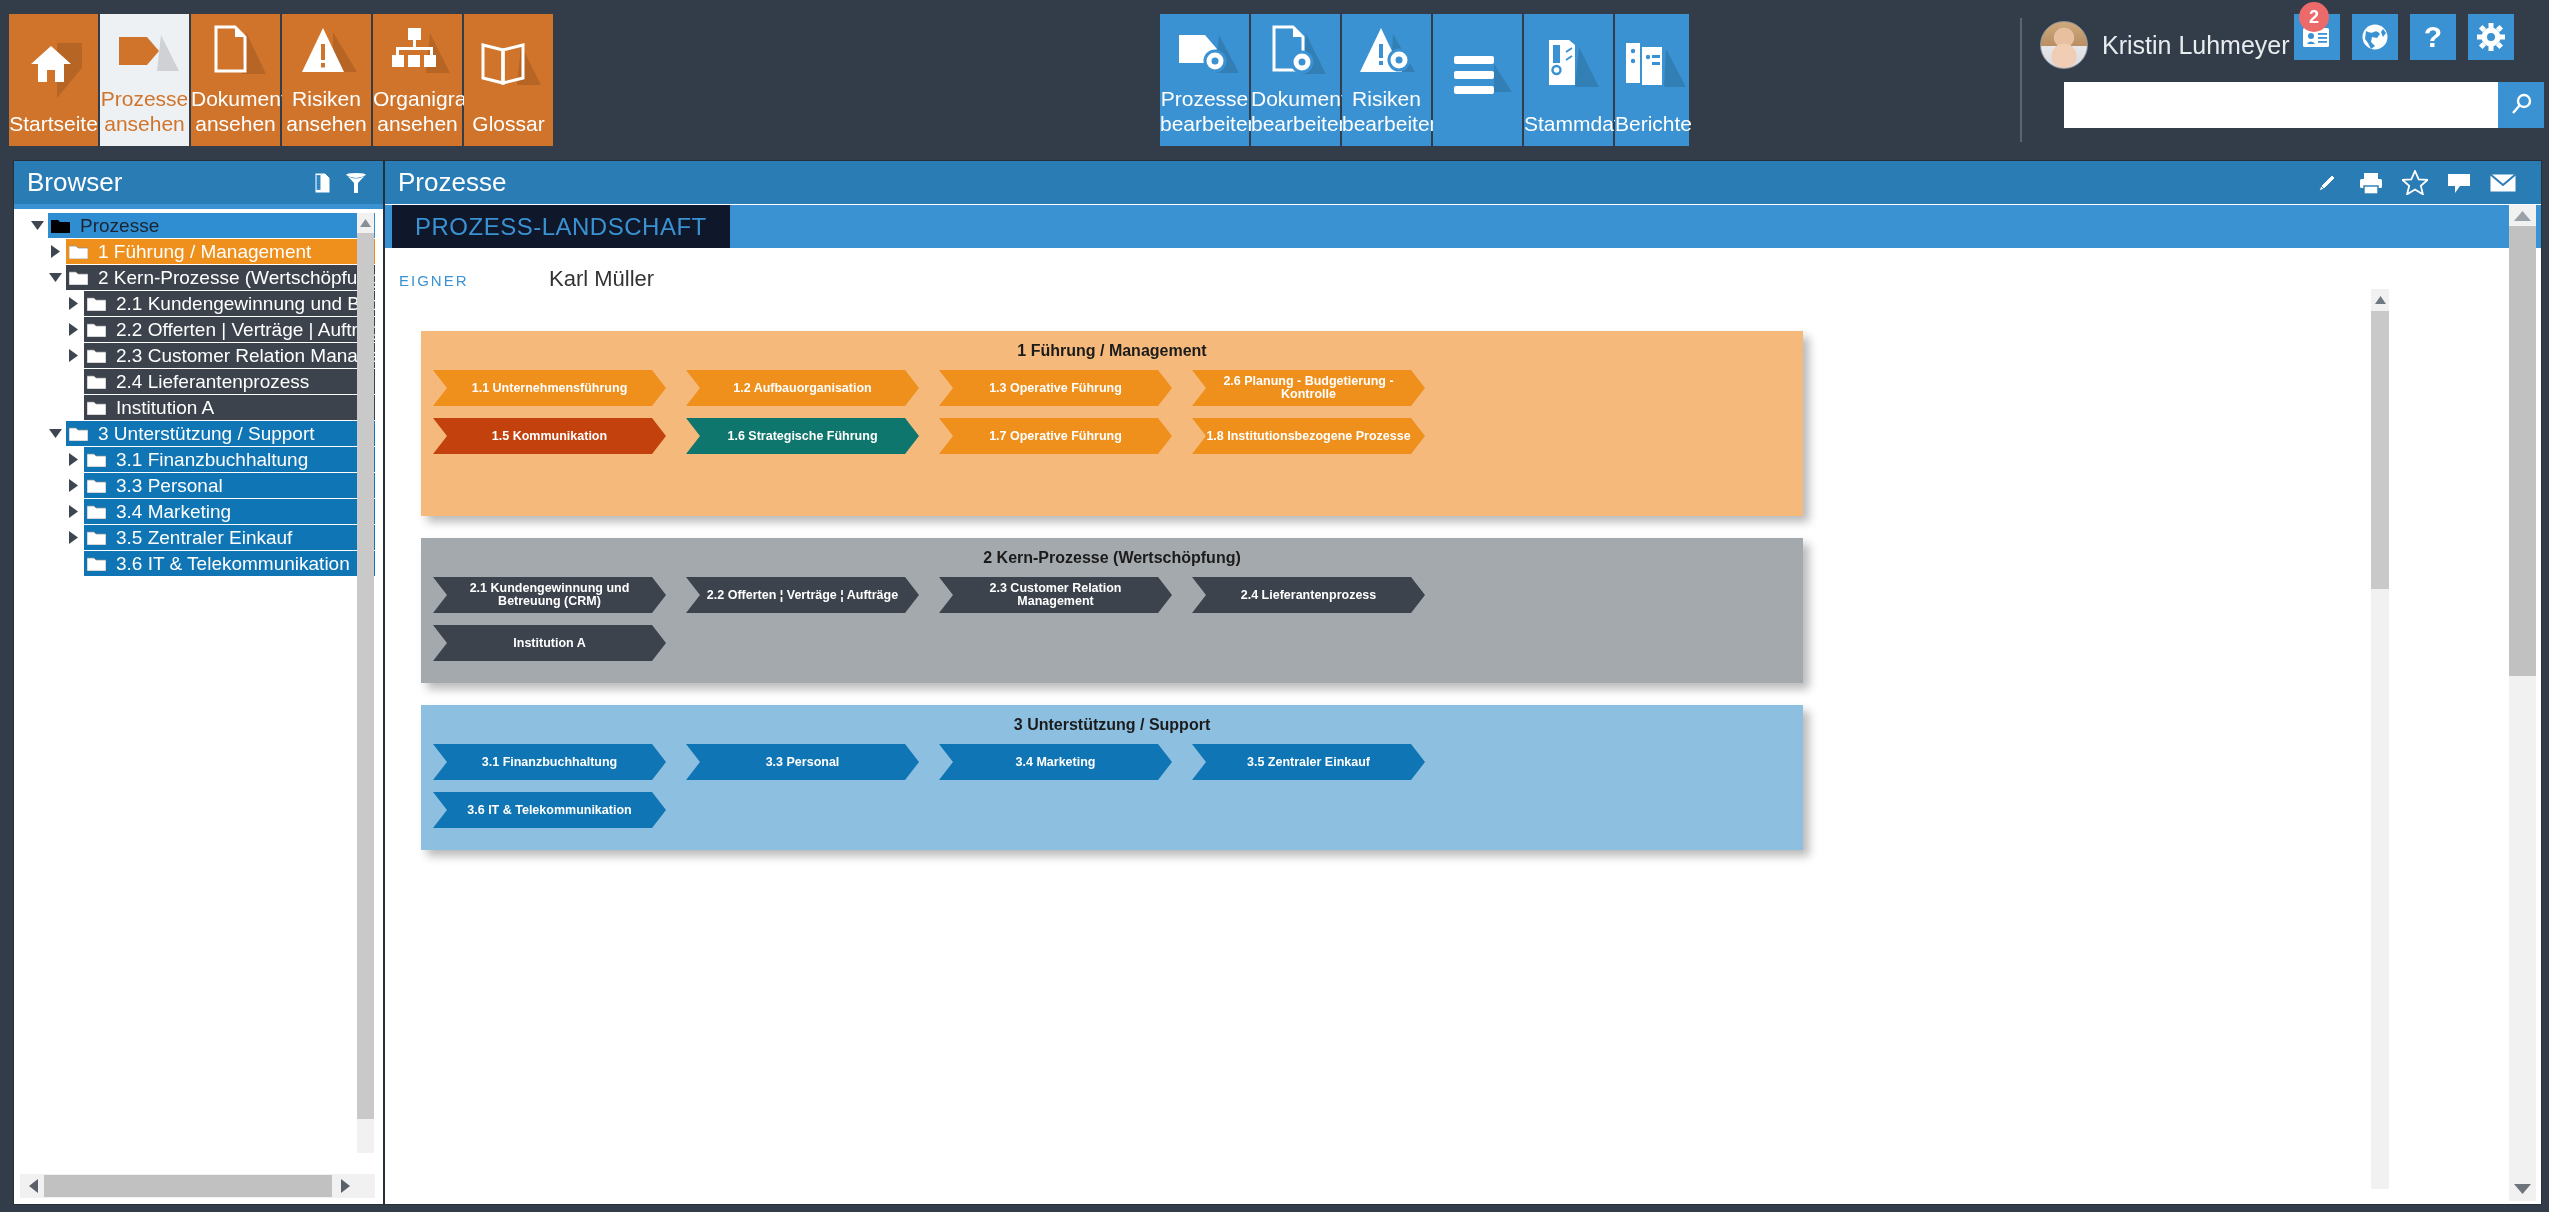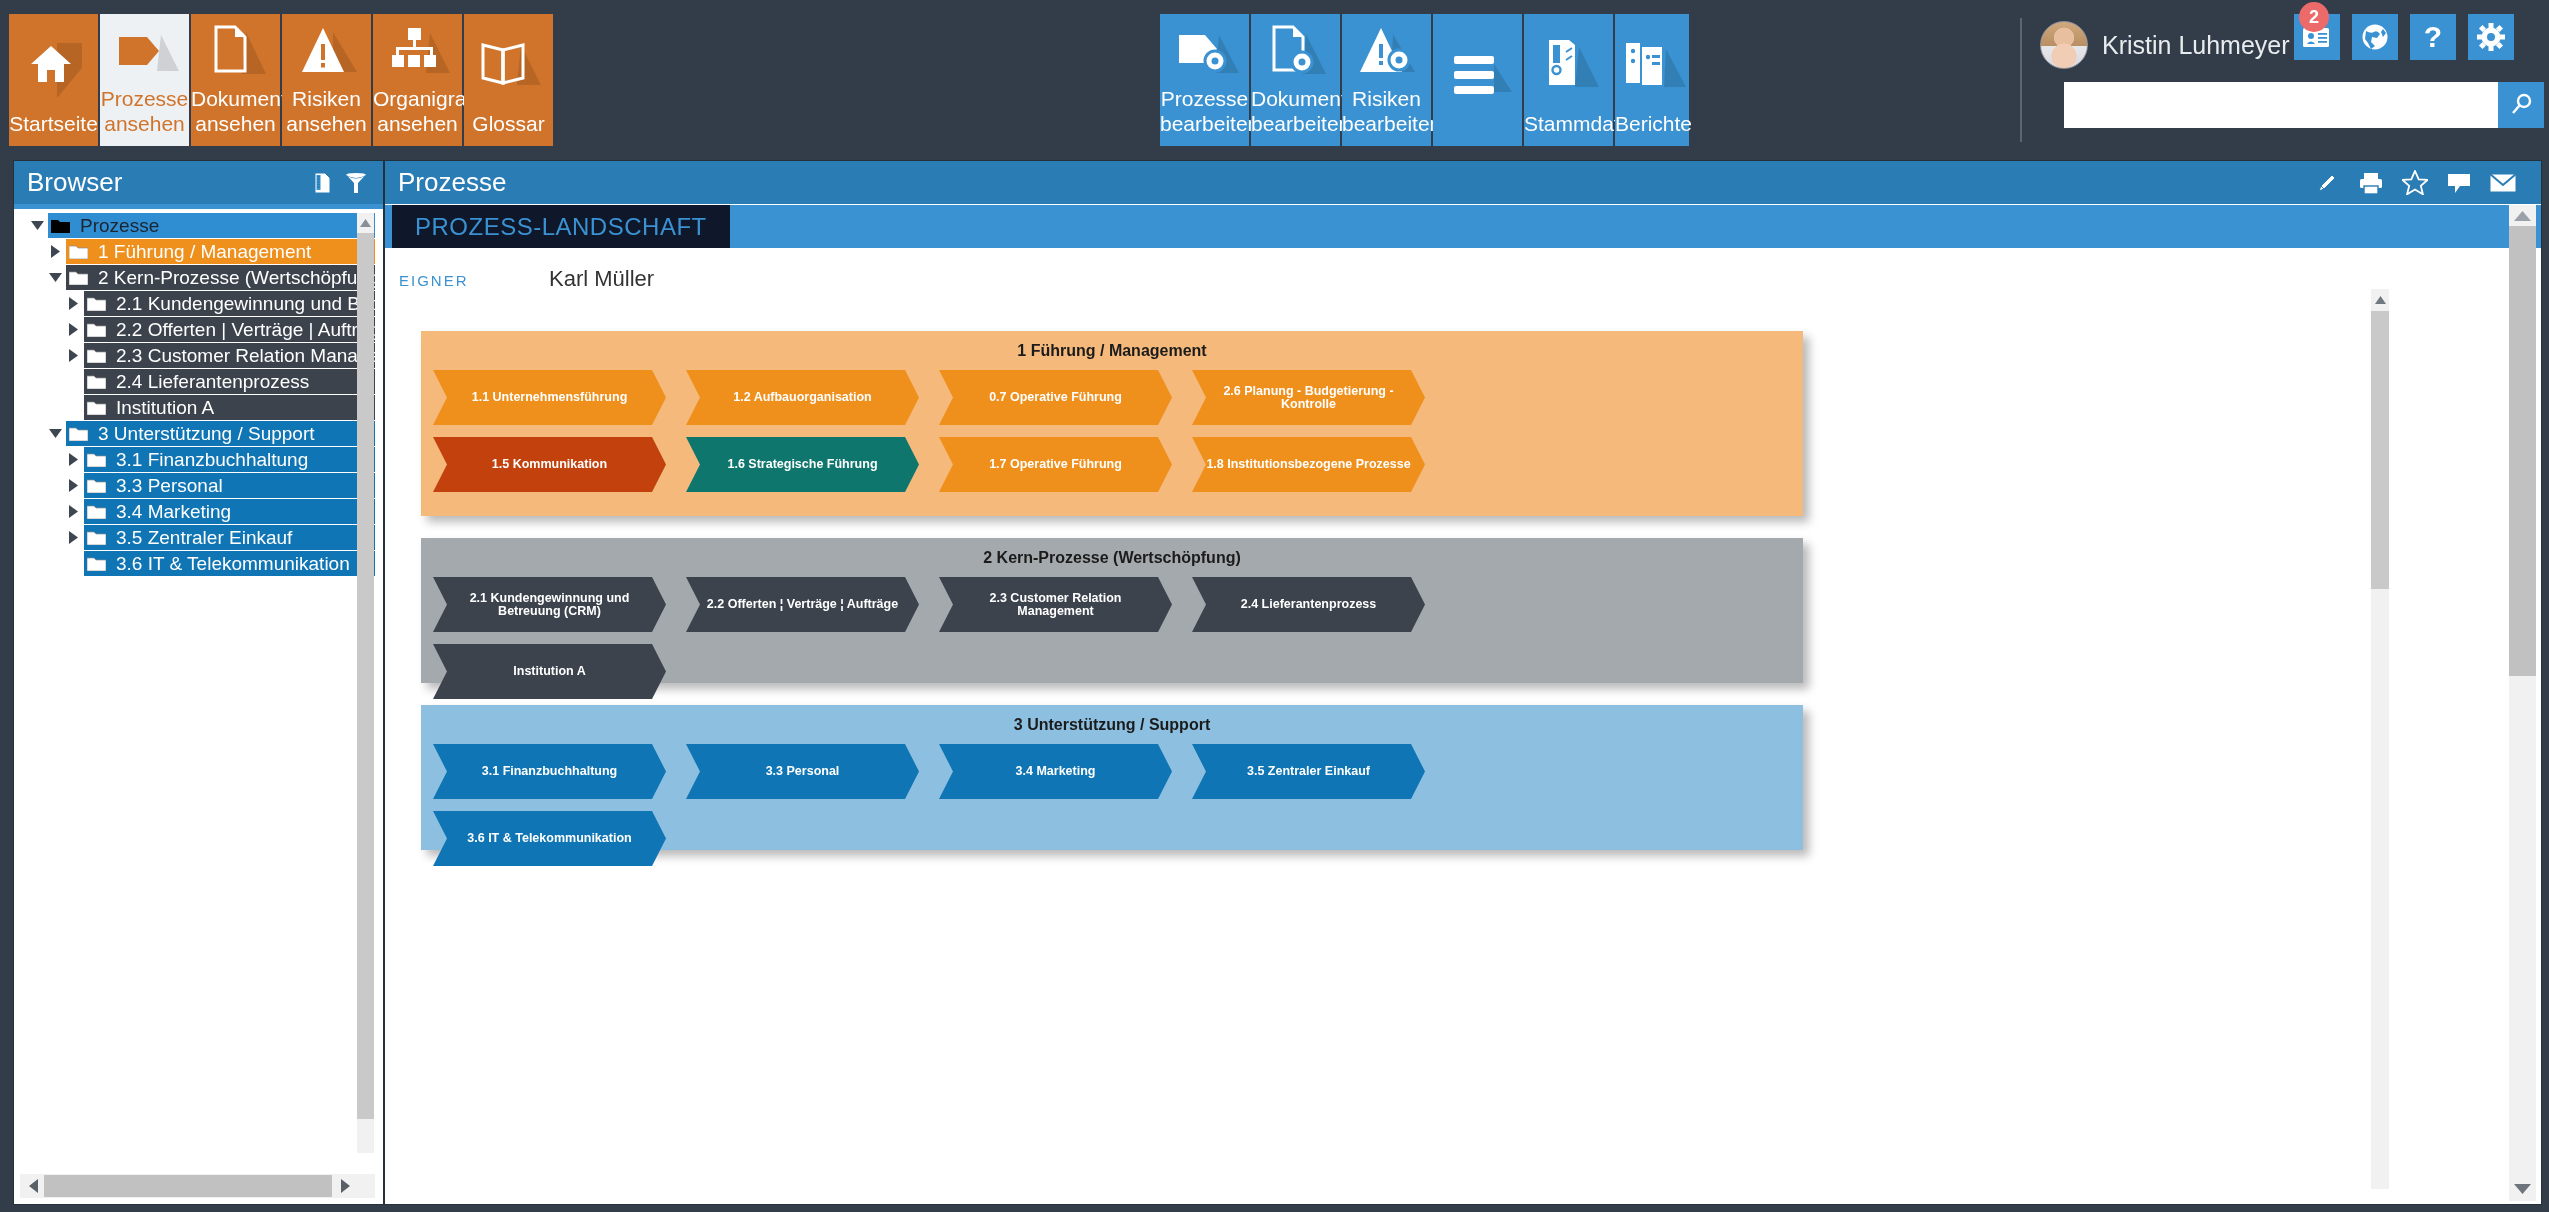--- a/index.html
+++ b/index.html
@@ -120,21 +120,21 @@
     position:absolute; left:22px; width:1382px;
     box-shadow: 6px 6px 9px rgba(0,0,0,.28);
   }
   .band-title {
     width:100%; text-align:center; font-size:16px; font-weight:bold; color:#1b1b1b;
     padding-top:11px;
   }
   .band-rows { position:relative; padding:10px 12px 0 12px; }
   .brow { display:flex; gap:20px; margin-bottom:12px; }
   .chev {
-    position:relative; width:233px; height:55px;
+    position:relative; width:233px; height:36px;
     display:flex; align-items:center; justify-content:center;
     color:#ffffff; font-size:12.5px; font-weight:bold; text-align:center;
     clip-path: polygon(0% 0%, 94% 0%, 100% 50%, 94% 100%, 0% 100%, 6% 50%);
     filter: drop-shadow(4px 4px 4px rgba(0,0,0,.38));
     cursor:pointer; padding:0 14px;
   }
   .chev span { display:block; line-height:13px; }
   .chev.spacer { visibility:hidden; filter:none; cursor:default; }
 
   
@@ -669,21 +669,21 @@
         <div class="band-title">1 Führung / Management</div>
         <div class="band-rows">
           <div class="brow">
             <div class="chev" style="background: rgb(239, 143, 28);">
               <span>1.1 Unternehmensführung</span>
             </div>
             <div class="chev" style="background: rgb(239, 143, 28);">
               <span>1.2 Aufbauorganisation</span>
             </div>
             <div class="chev" style="background: rgb(239, 143, 28);">
-              <span>0.7 Operative Führung</span>
+              <span>1.3 Operative Führung</span>
             </div>
             <div class="chev" style="background: rgb(239, 143, 28);">
               <span>2.6 Planung - Budgetierung - Kontrolle</span>
             </div>
           </div>
           <div class="brow">
             <div class="chev" style="background: #c2410c;">
               <span>1.5 Kommunikation</span>
             </div>
             <div class="chev" style="background: #0f766e;">

